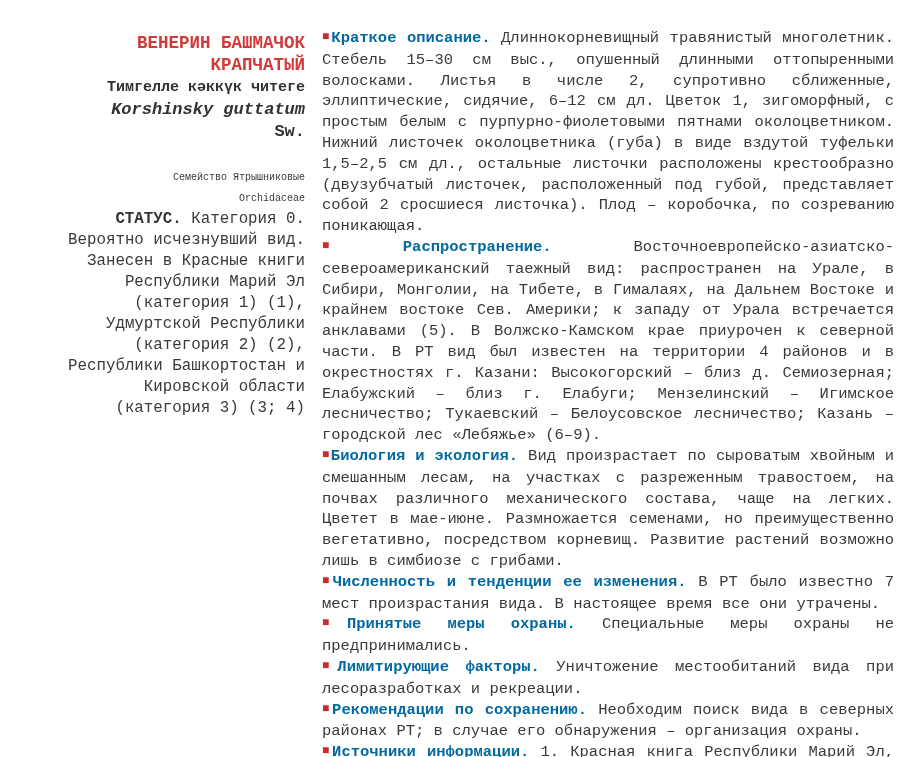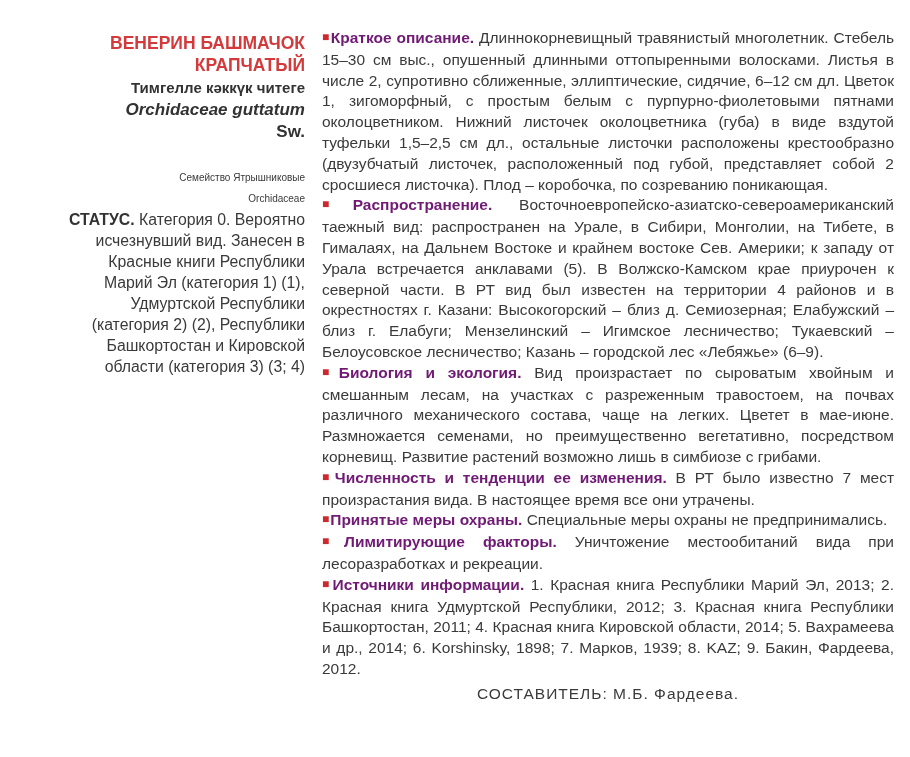--- a/index.html
+++ b/index.html
@@ -1,20 +1,20 @@
 <!DOCTYPE html>
 <html><head>
 <meta charset="utf-8">
 <style>
   html,body{margin:0;padding:0;background:#ffffff;}
   .page{
     position:relative;
     width:904px;height:757px;
     background:#ffffff;
-    font-family:Liberation Sans, sans-serif;
+    font-family:Liberation Mono, monospace;
     color:#3a3a3a;
     overflow:hidden;
   }
   
   .left-col{
     position:absolute;left:57px;top:32px;width:248px;
     text-align:right;
   }
   .species-title{
     margin:0;
@@ -50,53 +50,54 @@
     font-size:15.5px;line-height:20.8px;
     text-align:justify;
   }
   .section{margin:0;}
   .section .bullet{
     color:#cc2a2e;
     font-size:12px;
     margin-right:1px;
     position:relative;top:-2px;
   }
-  .section .heading{font-weight:bold;color:#701a75;margin-top:39px;}
+  .section .heading{font-weight:bold;color:#0369a1;margin-top:39px;}
   .compiler{
     margin:4px;
     letter-spacing:1px;
     text-align:center;
   }
 </style>
 </head>
 <body>
 
 <div class="page">
 
   <div class="left-col">
     <p class="species-title">ВЕНЕРИН БАШМАЧОК КРАПЧАТЫЙ</p>
     <p class="tatar-name">Тимгелле кәккүк читеге</p>
-    <p class="latin-name"><span>Orchidaceae guttatum</span> <span class="author">Sw.</span></p>
+    <p class="latin-name"><span>Korshinsky guttatum</span> <span class="author">Sw.</span></p>
     <p class="family"><span>Семейство Ятрышниковые</span><br><span>Orchidaceae</span></p>
     <p class="status"><b>СТАТУС.</b> <span>Категория 0. Вероятно исчезнувший вид. Занесен в Красные книги Республики Марий Эл (категория 1) (1), Удмуртской Республики (категория 2) (2), Республики Башкортостан и Кировской области (категория 3) (3; 4)</span></p>
   </div>
 
   <div class="right-col">
     <div>
   <p class="section"><span class="bullet">■</span><span class="heading">Краткое описание.</span> <span>Длиннокорневищный травянистый многолетник. Стебель 15–30 см выс., опушенный длинными оттопыренными волосками. Листья в числе 2, супротивно сближенные, эллиптические, сидячие, 6–12 см дл. Цветок 1, зигоморфный, с простым белым с пурпурно-фиолетовыми пятнами околоцветником. Нижний листочек околоцветника (губа) в виде вздутой туфельки 1,5–2,5 см дл., остальные листочки расположены крестообразно (двузубчатый листочек, расположенный под губой, представляет собой 2 сросшиеся листочка). Плод – коробочка, по созреванию поникающая.</span></p>
 
   <p class="section"><span class="bullet">■</span><span class="heading">Распространение.</span> <span>Восточноевропейско-азиатско-североамериканский таежный вид: распространен на Урале, в Сибири, Монголии, на Тибете, в Гималаях, на Дальнем Востоке и крайнем востоке Сев. Америки; к западу от Урала встречается анклавами (5). В Волжско-Камском крае приурочен к северной части. В РТ вид был известен на территории 4 районов и в окрестностях г. Казани: Высокогорский – близ д. Семиозерная; Елабужский – близ г. Елабуги; Мензелинский – Игимское лесничество; Тукаевский – Белоусовское лесничество; Казань – городской лес «Лебяжье» (6–9).</span></p>
 
   <p class="section"><span class="bullet">■</span><span class="heading">Биология и экология.</span> <span>Вид произрастает по сыроватым хвойным и смешанным лесам, на участках с разреженным травостоем, на почвах различного механического состава, чаще на легких. Цветет в мае-июне. Размножается семенами, но преимущественно вегетативно, посредством корневищ. Развитие растений возможно лишь в симбиозе с грибами.</span></p>
 
   <p class="section"><span class="bullet">■</span><span class="heading">Численность и тенденции ее изменения.</span> <span>В РТ было известно 7 мест произрастания вида. В настоящее время все они утрачены.</span></p>
 
   <p class="section"><span class="bullet">■</span><span class="heading">Принятые меры охраны.</span> <span>Специальные меры охраны не предпринимались.</span></p>
 
   <p class="section"><span class="bullet">■</span><span class="heading">Лимитирующие факторы.</span> <span>Уничтожение местообитаний вида при лесоразработках и рекреации.</span></p>
 
+  <p class="section"><span class="bullet">■</span><span class="heading">Рекомендации по сохранению.</span> <span>Необходим поиск вида в северных районах РТ; в случае его обнаружения – организация охраны.</span></p>
 
   <p class="section"><span class="bullet">■</span><span class="heading">Источники информации.</span> <span>1. Красная книга Республики Марий Эл, 2013; 2. Красная книга Удмуртской Республики, 2012; 3. Красная книга Республики Башкортостан, 2011; 4. Красная книга Кировской области, 2014; 5. Вахрамеева и др., 2014; 6. Korshinsky, 1898; 7. Марков, 1939; 8. KAZ; 9. Бакин, Фардеева, 2012.</span></p>
 </div>
     <p class="compiler"><span>СОСТАВИТЕЛЬ:</span> <span>М.Б. Фардеева.</span></p>
   </div>
 
 </div>
 
 </body></html>

